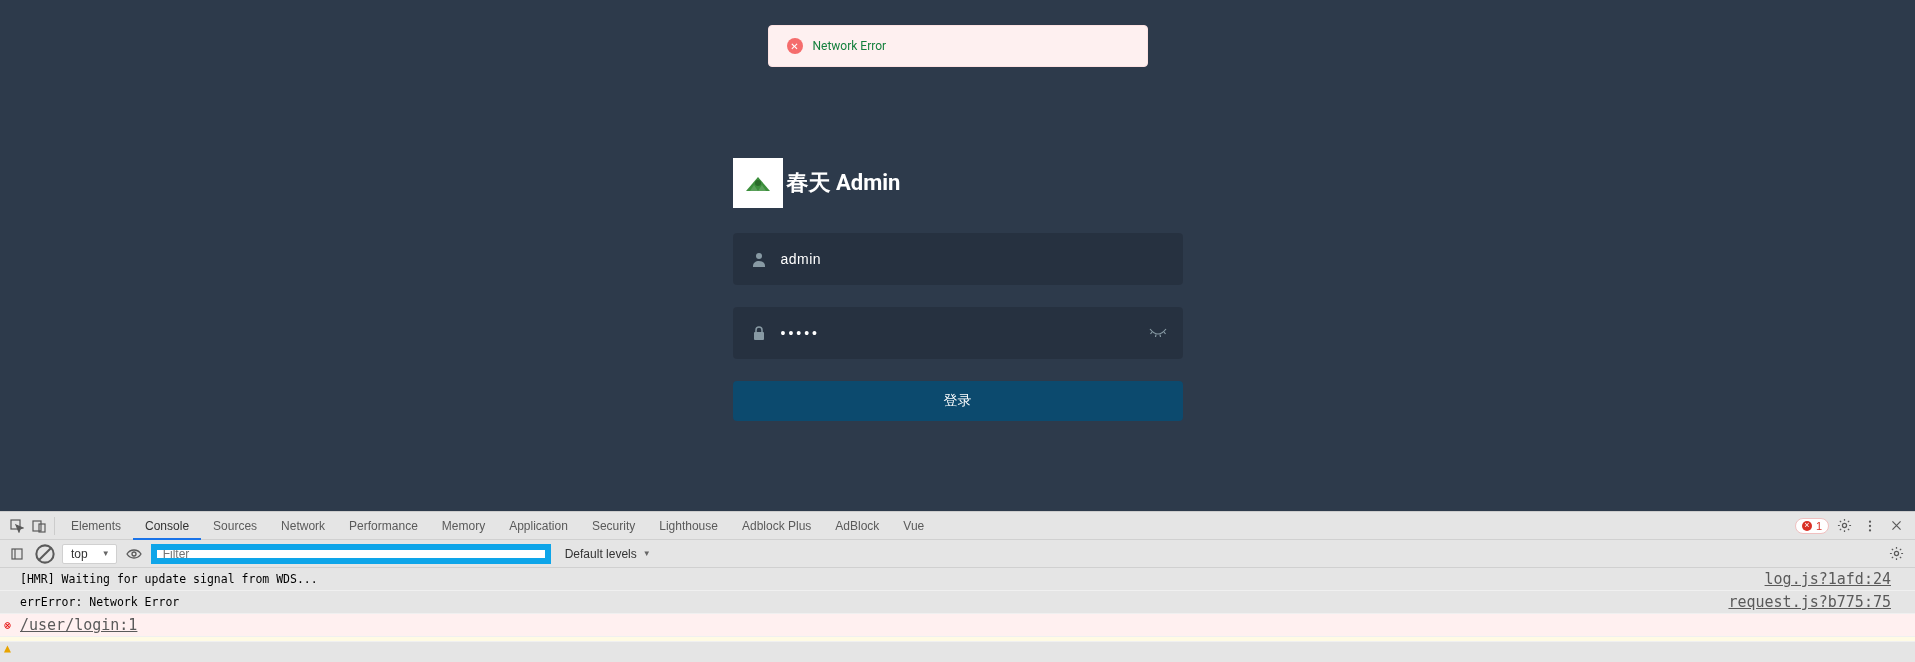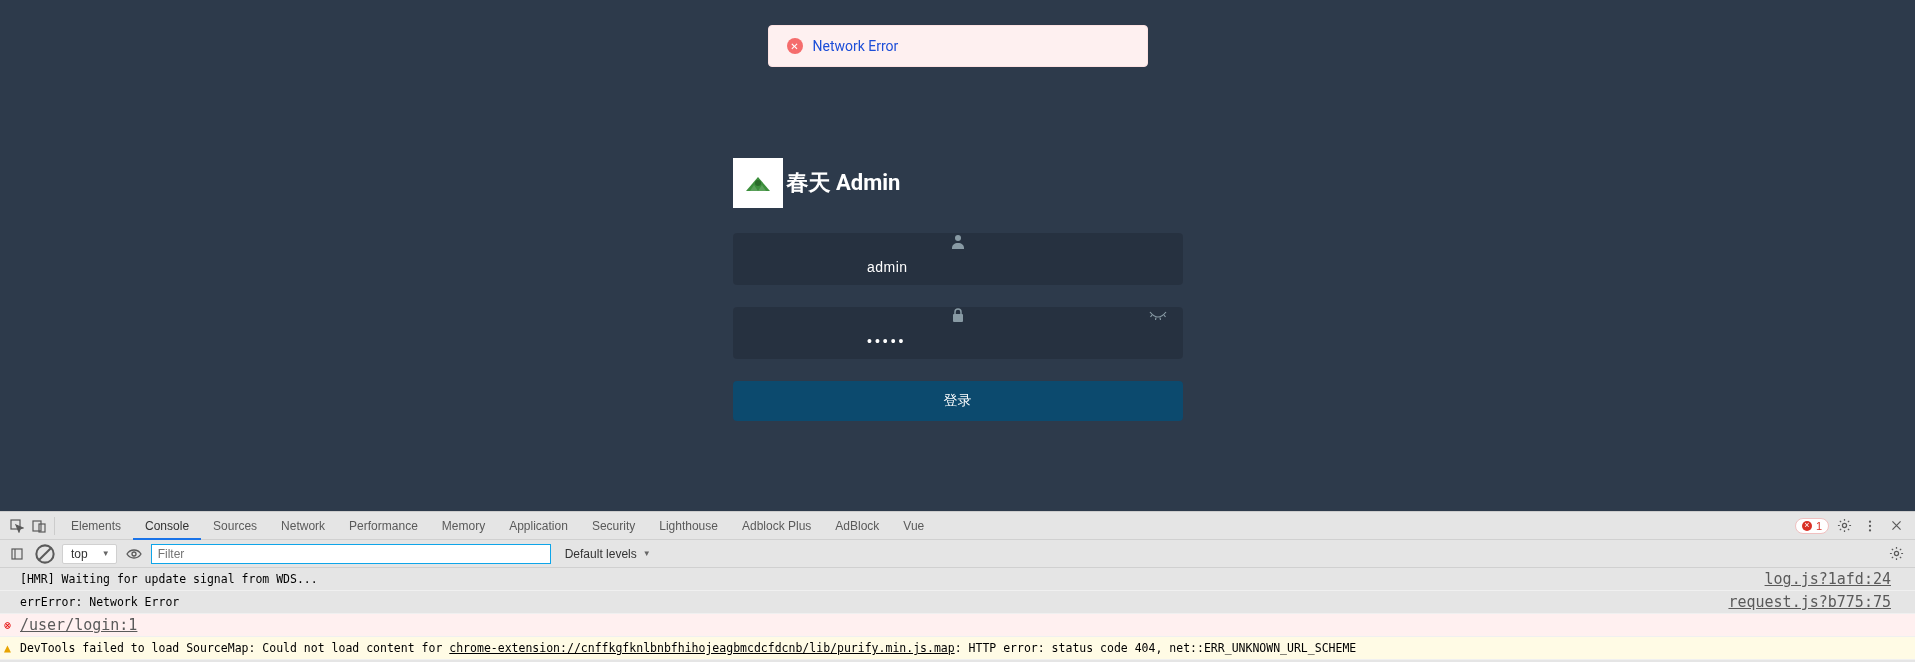--- a/index.html
+++ b/index.html
@@ -4,29 +4,29 @@
 <style>
 * { margin: 0; padding: 0; box-sizing: border-box; }
 body { font-family: -apple-system, BlinkMacSystemFont, "Segoe UI", Roboto, "Helvetica Neue", Arial, sans-serif; width: 1915px; height: 662px; overflow: hidden; background: #fff; }
 
 
 .app { width: 100%; height: 511px; background: #2d3a4b; position: relative; }
 
 
 .toast { position: absolute; top: 25px; left: 50%; transform: translateX(-50%); width: 380px; background: #fef0f0; border: 1px solid #fde2e2; border-radius: 4px; padding: 12px 18px; display: flex; align-items: center; gap: 10px; }
 .toast-icon { width: 16px; height: 16px; background: #f56c6c; border-radius: 50%; display: flex; align-items: center; justify-content: center; color: #fff; font-size: 10px; flex-shrink: 0; }
-.toast-text { color: #1d4ed8; font-size: 14px; }
+.toast-text { color: #15803d; font-size: 12px; }
 
 
 .login-wrap { position: absolute; top: 158px; left: 50%; transform: translateX(-50%); width: 450px; }
 .login-header { display: flex; align-items: center; gap: 4px; margin-bottom: 25px; }
 .logo { width: 50px; height: 50px; background: #fff; display: flex; align-items: center; justify-content: center; }
 .logo svg { width: 28px; height: 20px; }
 .login-title { color: #fff; font-size: 22px; font-weight: 700; }
-.input-row { height: 52px; background: rgba(0,0,0,0.14); border-radius: 4px; margin-bottom: 22px; display: flex; align-items: center; padding: 0 16px; position: relative; flex-direction: column; }
+.input-row { height: 52px; background: rgba(0,0,0,0.14); border-radius: 4px; margin-bottom: 22px; display: flex; align-items: center; padding: 0 16px; position: relative; }
 .input-icon { width: 20px; color: #889aa4; display: flex; align-items: center; justify-content: center; }
 .input-icon svg { width: 16px; height: 16px; }
 .input-field { flex: 1; background: transparent; border: none; outline: none; color: #fff; font-size: 14px; padding: 0 12px; height: 100%; letter-spacing: 0.5px; }
 .input-field[type="password"] { letter-spacing: 3px; }
 .eye-icon { position: absolute; right: 16px; color: #889aa4; cursor: pointer; }
 .eye-icon svg { width: 18px; height: 12px; }
 .login-btn { width: 100%; height: 40px; background: #0c4a6e; color: #fff; border: none; border-radius: 4px; font-size: 14px; cursor: pointer; }
 
 
 .devtools { width: 100%; height: 172px; border-top: 1px solid #cdcdcd; background: #e5e5e5; font-family: Menlo, Consolas, monospace; font-size: 12px; }
@@ -40,21 +40,21 @@
 .dt-err-badge .circ { width: 10px; height: 10px; background: #d93025; border-radius: 50%; display:flex; align-items:center; justify-content:center; }
 .dt-err-badge .circ::after { content:"×"; color:#fff; font-size:9px; line-height:1; }
 .dt-icon-btn { width: 26px; height: 28px; display: flex; align-items: center; justify-content: center; color: #5a5a5a; cursor: pointer; }
 
 .dt-toolbar { height: 28px; border-bottom: 1px solid #d0d0d0; display: flex; align-items: center; padding: 0 6px; gap: 6px; font-family: -apple-system, sans-serif; font-size: 12px; }
 .dt-tool-icon { width: 22px; height: 22px; display: flex; align-items: center; justify-content: center; color: #5a5a5a; cursor: pointer; }
 .dt-tool-icon.play svg { width: 12px; height: 12px; }
 .dt-select { border: 1px solid #d0d0d0; border-radius: 2px; padding: 2px 28px 2px 8px; font-size: 12px; color: #333; background: #fff; height: 20px; position: relative; display:flex; align-items:center; }
 .dt-select::after { content:"▼"; font-size: 8px; color:#666; position:absolute; right:6px; }
 .dt-eye { color: #5a5a5a; width:22px; display:flex; justify-content:center; }
-.dt-filter { flex: 0 0 400px; border: 1px solid #0ea5e9; height: 20px; padding: 0 6px; font-size: 12px; }
+.dt-filter { flex: 0 0 400px; border: 6px solid #0ea5e9; height: 20px; padding: 0 6px; font-size: 12px; }
 .dt-level { color: #333; padding: 0 8px; display:flex; align-items:center; gap:4px; }
 .dt-level::after { content:"▼"; font-size:8px; color:#666; margin-left:2px; }
 
 .dt-log { height: 95px; overflow: hidden; font-size: 11.5px; }
 .dt-line { display: flex; padding: 2px 24px 2px 20px; line-height: 18px; border-bottom: 1px solid #f0f0f0; }
 .dt-line .msg { flex: 1; white-space: pre; overflow: hidden; }
 .dt-line .src { color: #5a5a5a; text-decoration: underline; font-size: 15px; }
 .dt-line.err { background: #fff0f0; color: #e50000; }
 .dt-line.warn { background: #fffbe5; }
 .dt-line .icon { position: absolute; left: 4px; }
@@ -211,17 +211,16 @@
     <div class="dt-line">
       <span class="msg">errError: Network Error</span>
       <span class="src">request.js?b775:75</span>
     </div>
     <div class="dt-line err">
       <span class="icon" style="color:#e50000;">⊗</span>
       <span class="src">/user/login:1</span>
     </div>
     <div class="dt-line warn">
       <span class="icon" style="color:#e8a400;">▲</span>
-      <span class="msg"><span>DevTools failed to load SourceMap: Could not load content for </span><span class="underline">chrome-extension://cnffkgfknlbnbfhihojeagbmcdcfdcnb/lib/purify.min.js.map</span><span>: HTTP error: status code 404, net::ERR_UNKNOWN_URL_SCHEME</span></span>
       <span class="src"></span>
     </div>
   </div>
 </div>
 
 </body></html>

